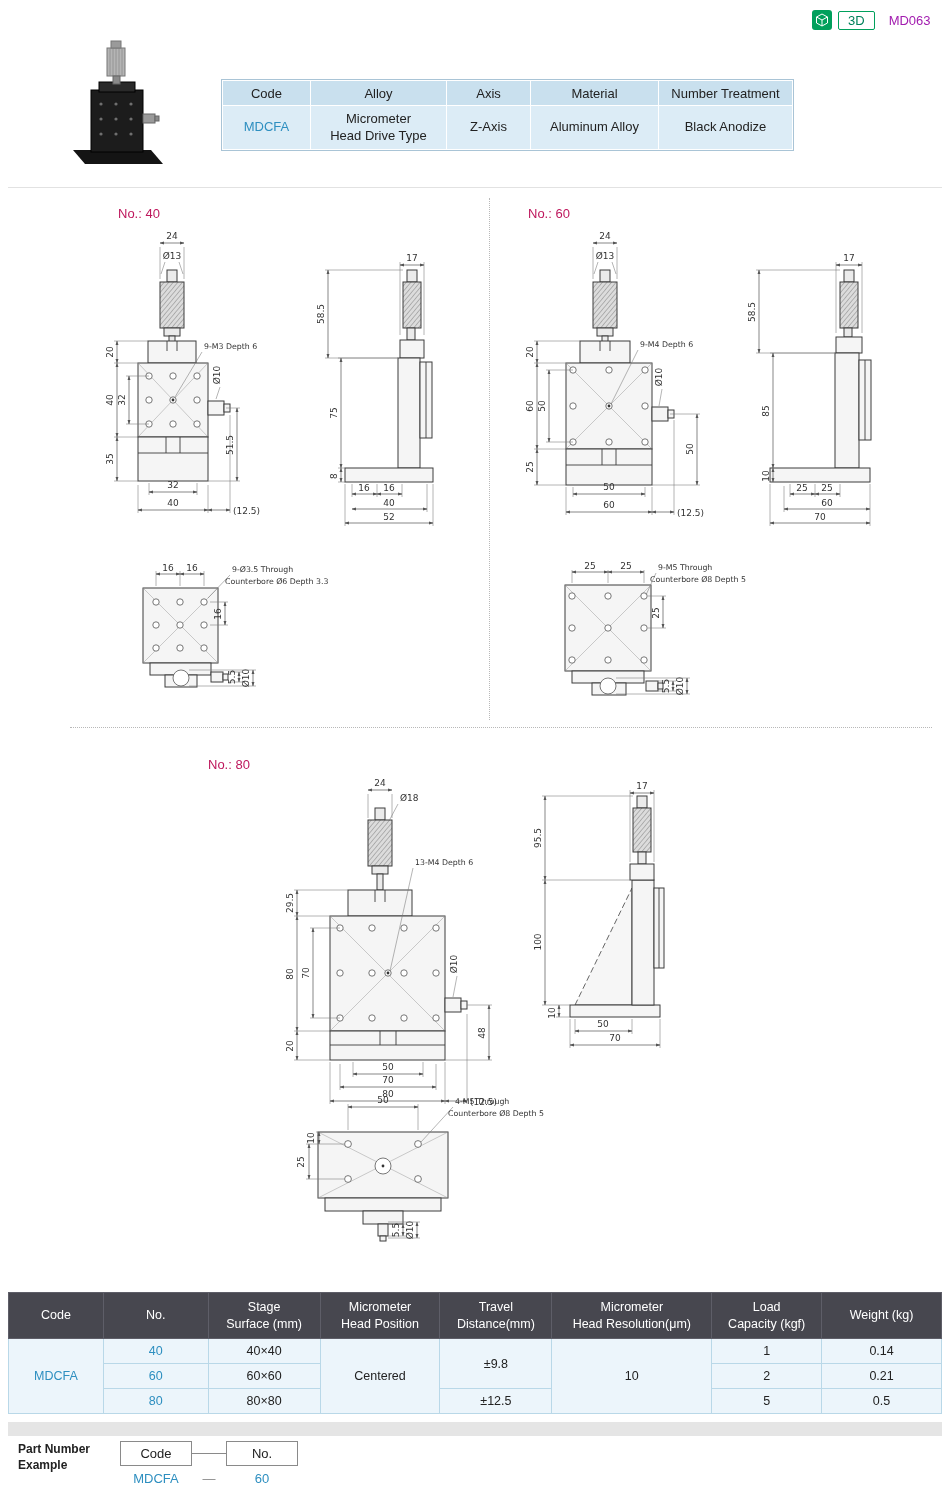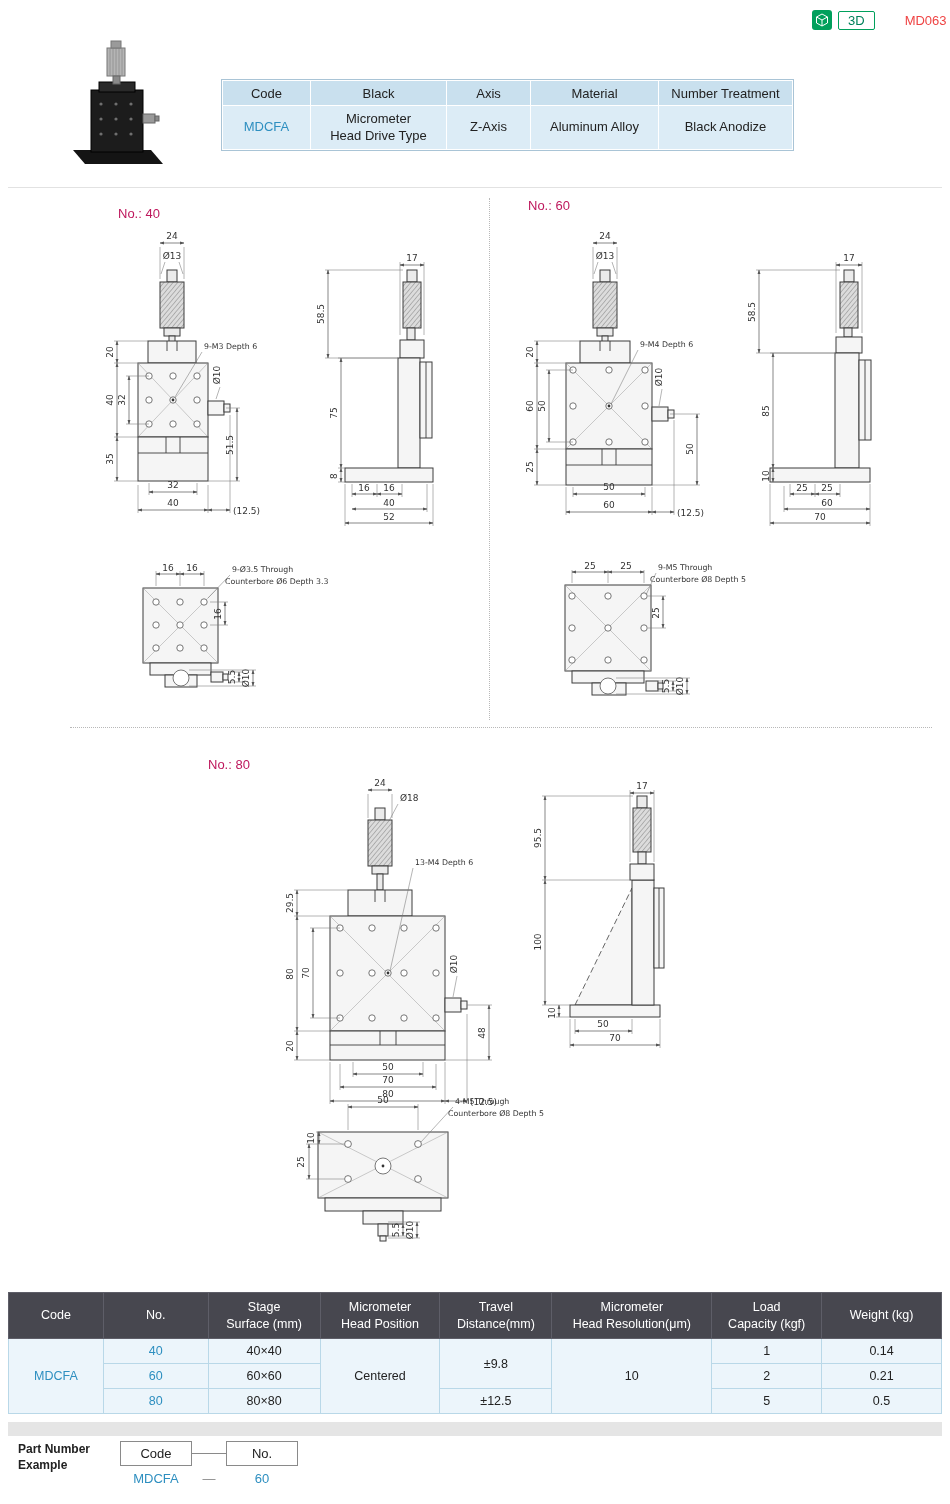--- a/index.html
+++ b/index.html
@@ -5,21 +5,21 @@
 *{margin:0;padding:0;box-sizing:border-box}
 body{font-family:"Liberation Sans","DejaVu Sans",sans-serif;background:#fff;color:#222}
 #page{position:relative;width:950px;height:1504px;background:#fff;overflow:hidden}
 .blue{color:#2e8fc0}
 .gray{color:#8a8a8a}
 .section-label{position:absolute;font-size:13px;color:#be185d}
 .drawing{position:absolute}
 
 .badge{position:absolute;left:812px;top:10px;display:flex;align-items:center;gap:6px}
 .badge-3d-box{border:1px solid #00a05c;color:#00815a;font-size:13px;padding:1px 9px;border-radius:2px}
-.doc-code{font-size:13px;color:#ef4444;margin-left:24px}
+.doc-code{font-size:13px;color:#a21caf;margin-left:8px}
 
 .info-table{position:absolute;left:222px;top:80px;border-collapse:collapse;outline:1px solid #a9c4d6}
 .info-table th{background:#c9e0ee;font-weight:400;font-size:13px;height:25px;border:1px solid #fff;padding:0 6px}
 .info-table td{background:#dcecf6;font-size:13px;height:44px;text-align:center;border:1px solid #fff;padding:0 6px;white-space:pre-line;line-height:1.25}
 
 .spec-table{position:absolute;left:8px;top:1292px;border-collapse:collapse;width:934px}
 .spec-table th{background:#47474f;color:#fff;font-weight:400;font-size:12.5px;height:46px;border:1px solid #5e5e68;white-space:pre-line;padding:2px 4px;line-height:1.3}
 .spec-table td{background:#ecf5fb;font-size:12.5px;height:25px;text-align:center;border:1px solid #b9d8e8}
 
 svg text{font-family:"DejaVu Sans",sans-serif}
@@ -101,42 +101,42 @@
   <colgroup>
         <col style="width:88px">
         <col style="width:136px">
         <col style="width:84px">
         <col style="width:128px">
         <col style="width:134px">
       </colgroup>
   <tbody>
         <tr>
     <th>Code</th>
-    <th>Black</th>
+    <th>Alloy</th>
     <th>Axis</th>
     <th>Material</th>
     <th>Number Treatment</th>
   </tr>
   <tr>
     <td class="blue">MDCFA</td>
     <td>Micrometer
 Head Drive Type</td>
     <td>Z-Axis</td>
     <td>Aluminum Alloy</td>
     <td>Black Anodize</td>
   </tr>
 </tbody>
     </table>
 
 <div class="divider-h" style="left:8px;top:187px;width:934px"></div>
 <div class="dot-v" style="left:489px;top:198px;height:522px"></div>
 <div class="dot-h" style="left:70px;top:727px;width:862px"></div>
 
 <div class="section-label" style="left:118px;top:206px">No.: 40</div>
-<div class="section-label" style="left:528px;top:198px">No.: 60</div>
+<div class="section-label" style="left:528px;top:206px">No.: 60</div>
 <div class="section-label" style="left:208px;top:757px">No.: 80</div>
 
 
 <svg class="drawing" style="left:70px;top:225px" width="410" height="490" viewBox="0 0 410 490">
   <g>
     <g>
       <rect class="part2" x="97" y="45" width="10" height="12"></rect>
       <rect class="knurlr" x="90" y="57" width="24" height="46"></rect>
       <rect class="part2" x="94" y="103" width="16" height="8"></rect>
       <rect class="part2" x="99" y="111" width="6" height="14"></rect>

